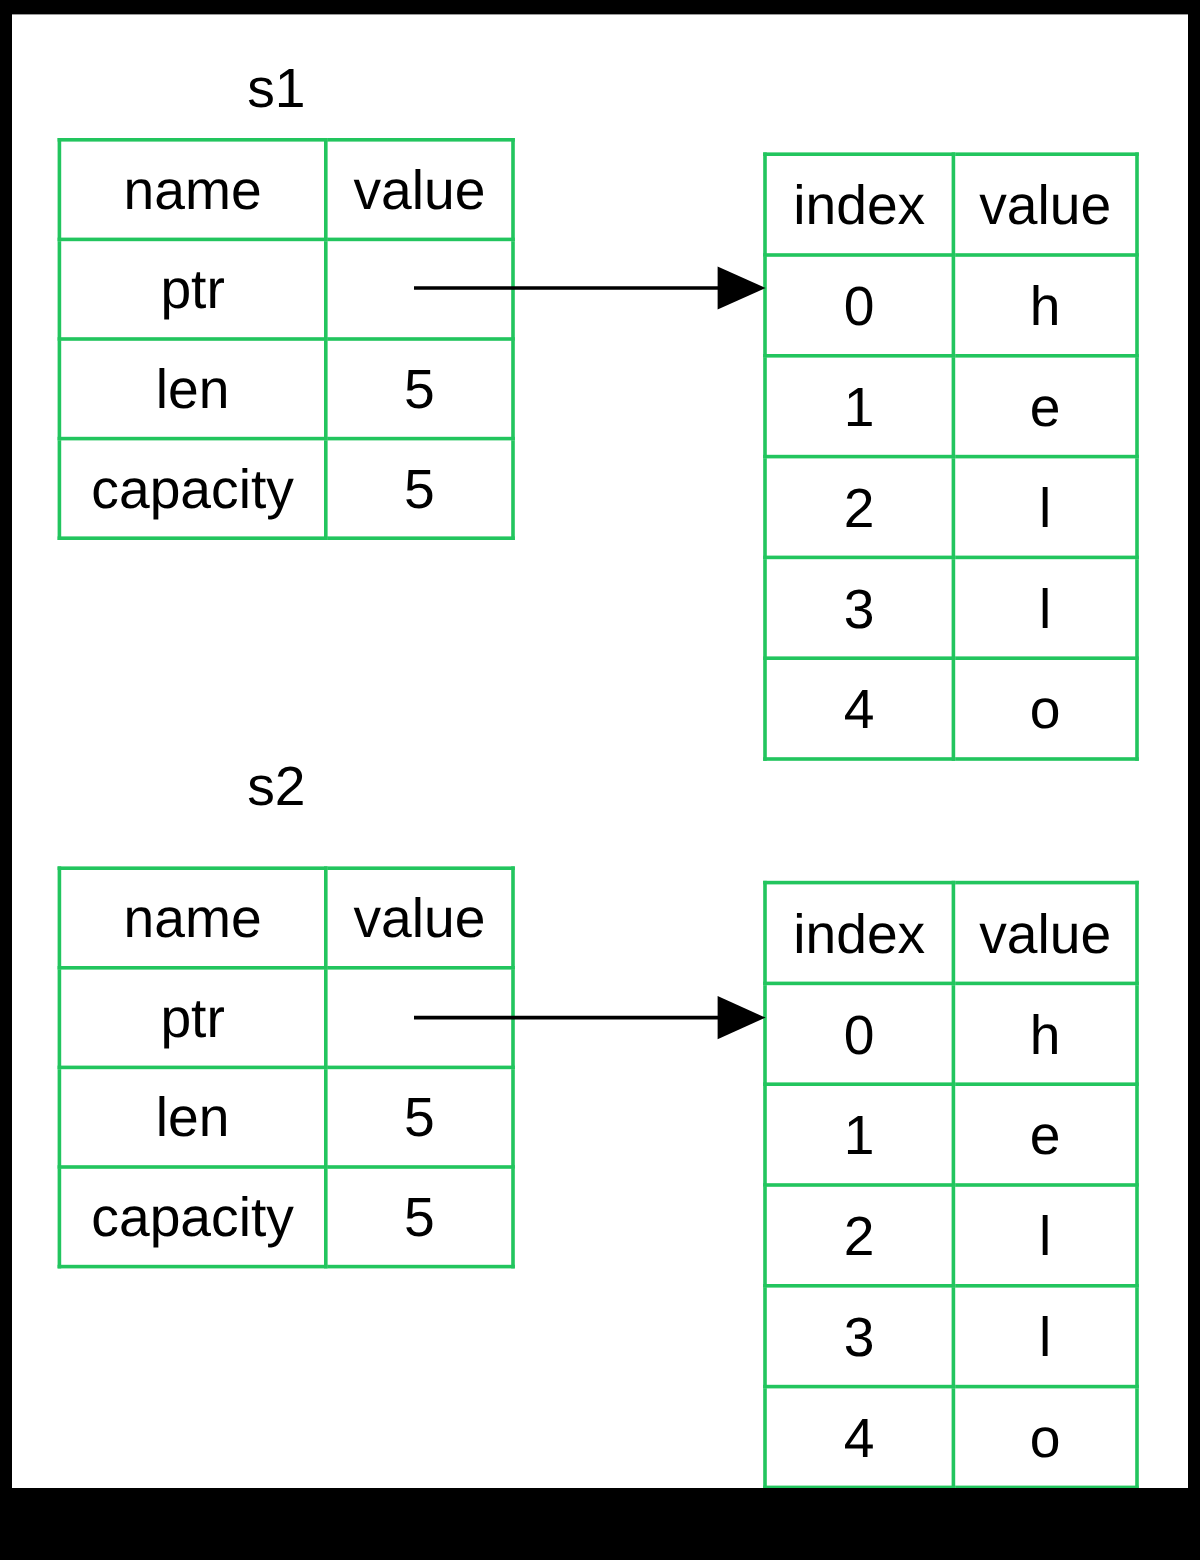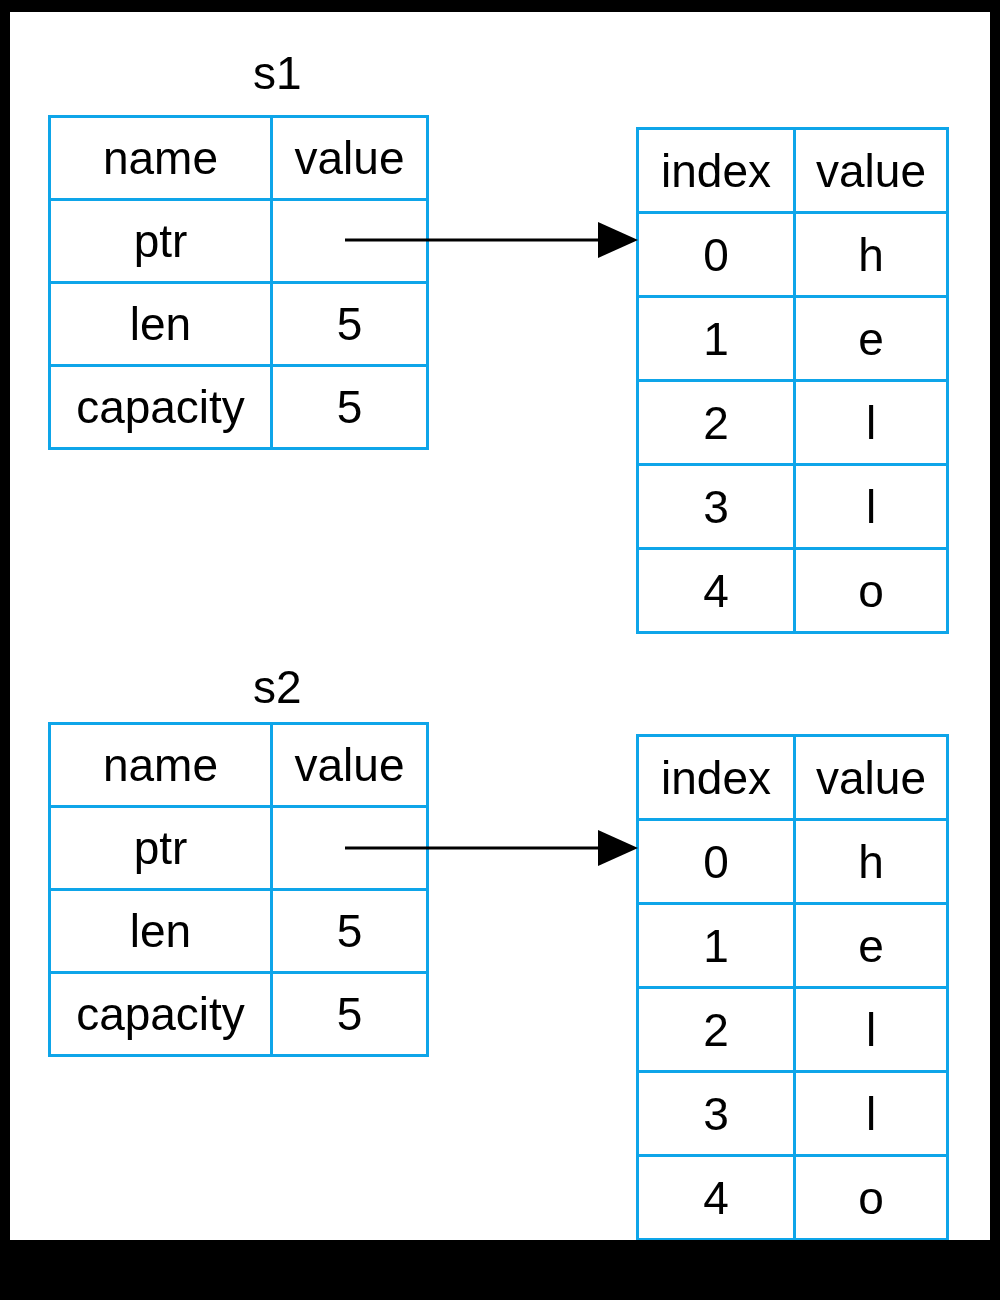--- a/index.html
+++ b/index.html
@@ -16,32 +16,31 @@
   .bar { position: absolute; background: #000; }
   .bar-top    { left: 0; top: 0; width: 1000px; height: 12px; }
   .bar-left   { left: 0; top: 0; width: 10px; height: 1300px; }
   .bar-right  { left: 990px; top: 0; width: 10px; height: 1300px; }
   .bar-bottom { left: 0; top: 1240px; width: 1000px; height: 60px; }
 
   .struct-label {
     position: absolute;
     font-size: 46px;
     line-height: 1;
-    margin-left: 47px;
   }
   .lbl-s1 { left: 206px; top: 50px; }
-  .lbl-s2 { left: 206px; top: 664px; }
+  .lbl-s2 { left: 206px; top: 632px; }
 
   table.diagram-table {
     position: absolute;
     border-collapse: collapse;
     table-layout: fixed;
   }
   table.diagram-table td {
-    border: 3px solid #0ea5e9;
+    border: 3px solid #22c55e;
     text-align: center;
     vertical-align: middle;
     font-size: 46px;
     padding: 0;
     overflow: hidden;
     white-space: nowrap;
   }
   
   .stack-table { width: 372px; }
   .stack-table td { height: 80px; }

